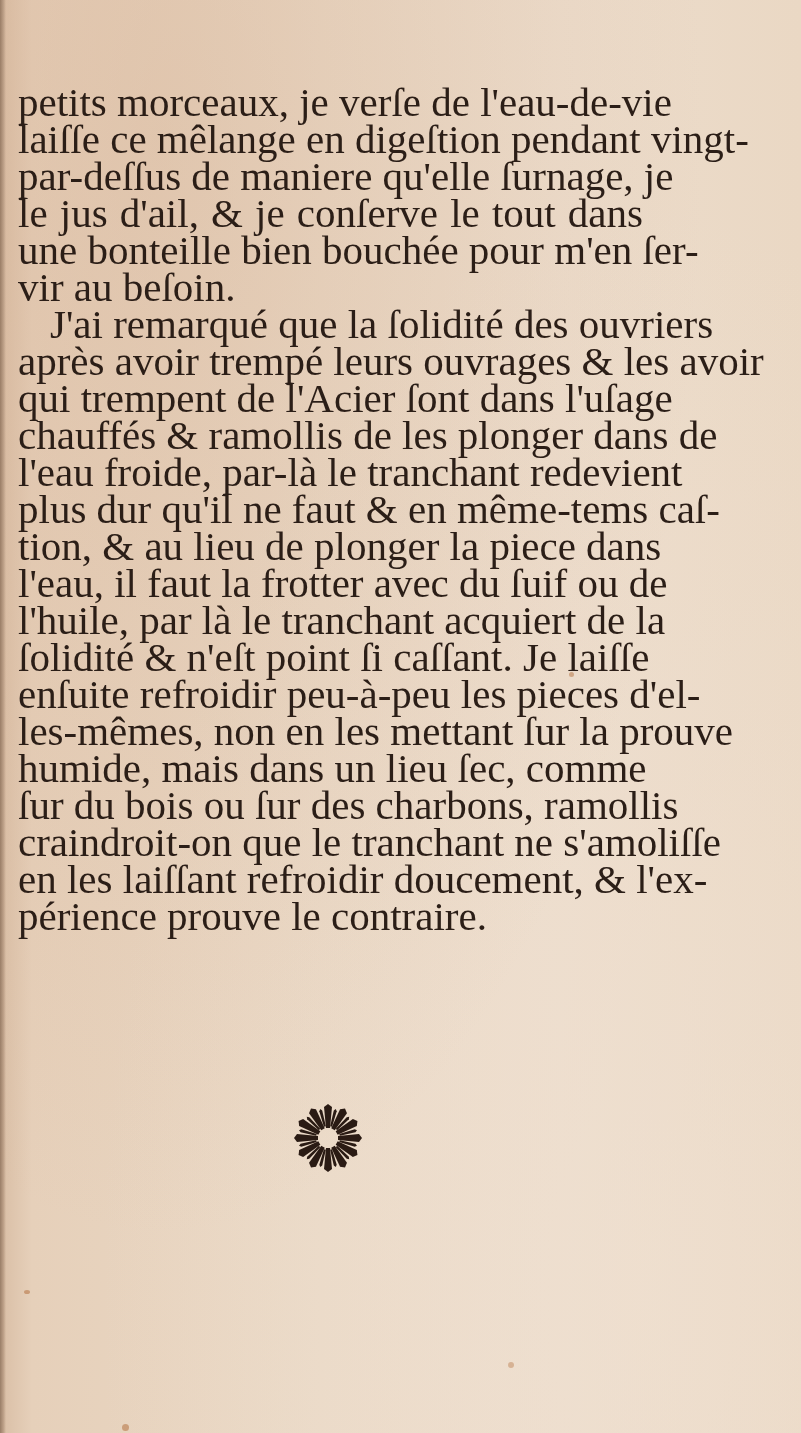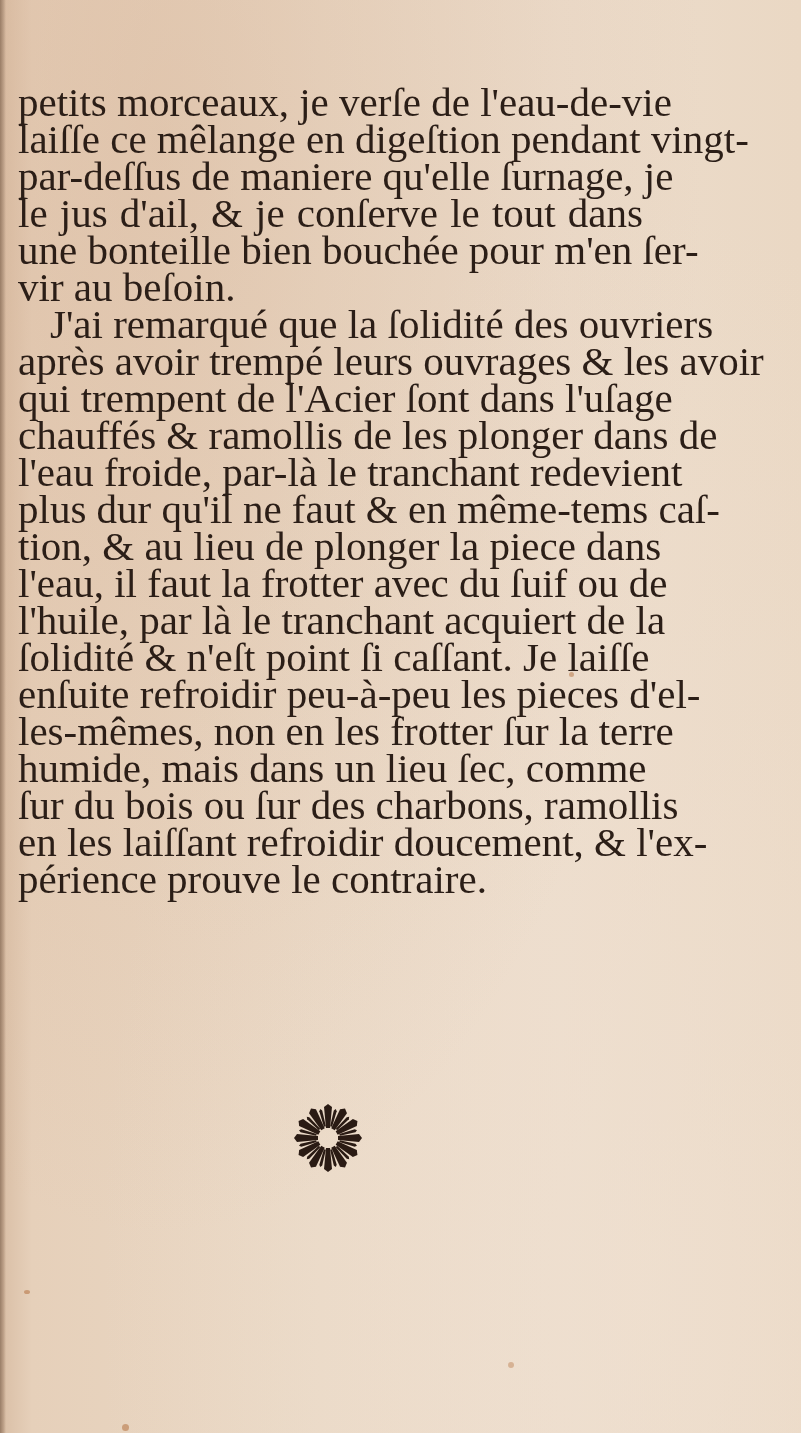--- a/index.html
+++ b/index.html
@@ -110,23 +110,24 @@
     <span class="line">après avoir trempé leurs ouvrages &amp; les avoir</span>
     <span class="line">qui trempent de l'Acier ſont dans l'uſage</span>
     <span class="line">chauffés &amp; ramollis de les plonger dans de</span>
     <span class="line">l'eau froide, par-là le tranchant redevient</span>
     <span class="line">plus dur qu'il ne faut &amp; en même-tems caſ-</span>
     <span class="line">tion, &amp; au lieu de plonger la piece dans</span>
     <span class="line">l'eau, il faut la frotter avec du ſuif ou de</span>
     <span class="line">l'huile, par là le tranchant acquiert de la</span>
     <span class="line">ſolidité &amp; n'eſt point ſi caſſant. Je laiſſe</span>
     <span class="line">enſuite refroidir peu-à-peu les pieces d'el-</span>
-    <span class="line">les-mêmes, non en les frotter ſur la terre</span>
+    <span class="line">les-mêmes, non en les mettant ſur la prouve</span>
     <span class="line">humide, mais dans un lieu ſec, comme</span>
     <span class="line">ſur du bois ou ſur des charbons, ramollis</span>
+    <span class="line">craindroit-on que le tranchant ne s'amoliſſe</span>
     <span class="line">en les laiſſant refroidir doucement, &amp; l'ex-</span>
     <span class="line last">périence prouve le contraire.</span>
   </div>
 
   <div class="ornament">
     <svg width="72" height="72" viewBox="-36 -36 72 72">
       <g fill="#2a1b14">
         <polygon points="-2,-10 2,-10 4,-31 0,-34 -4,-31"></polygon>
         <polygon points="-2,-10 2,-10 4,-31 0,-34 -4,-31" transform="rotate(30)"></polygon>
         <polygon points="-2,-10 2,-10 4,-31 0,-34 -4,-31" transform="rotate(60)"></polygon>

